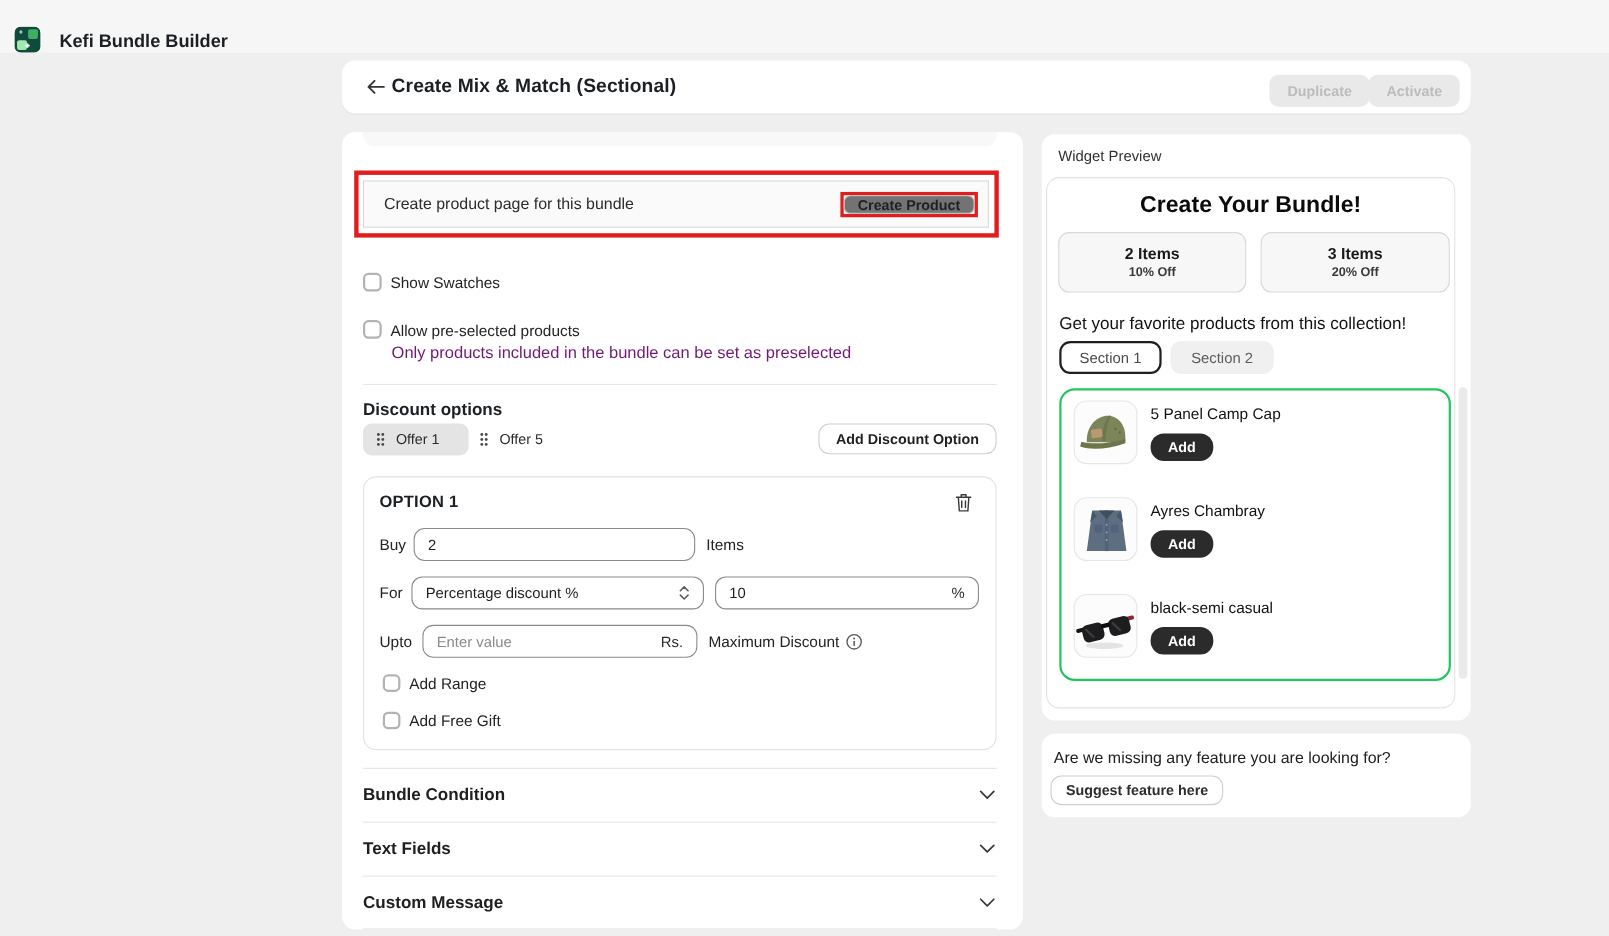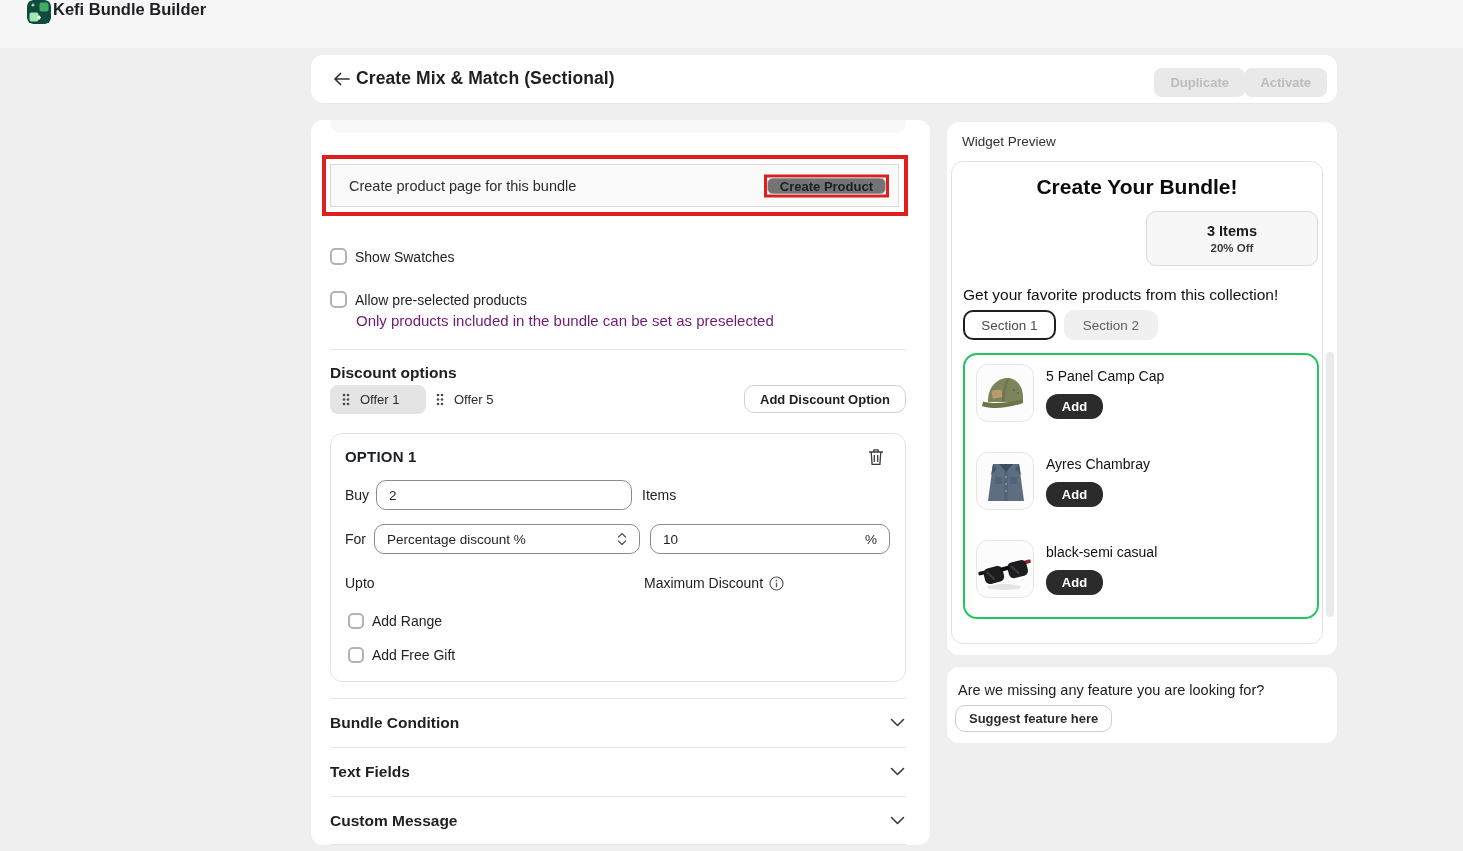--- a/index.html
+++ b/index.html
@@ -2,21 +2,21 @@
 <html style="--annotation: #e01e1e;"><head>
 <meta charset="utf-8">
 <style>
   :root{ --annotation:#e01e1e; }
   *{ box-sizing:border-box; }
   body{ margin:0; font-family:"Liberation Sans", sans-serif; background:#efefef; color:#1c1f23; }
   .stage{ position:relative; width:1463px; height:851px; background:#efefef; overflow:hidden; }
 
   
   .topbar{ position:absolute; left:0; top:0; width:1463px; height:48px; background:#f6f6f6;
-           display:flex; align-items:flex-start; gap:2px; padding-left:27px; }
+           display:flex; align-items:flex-end; gap:17px; padding-left:13px; }
   .logo{ width:24px; height:24px; border-radius:6px; overflow:hidden; flex:0 0 auto; }
   .app-title{ font-size:16.5px; font-weight:bold; color:#1c1f23; }
 
   
   .header-card{ position:absolute; left:311px; top:55px; width:1026px; height:48px; background:#fff;
                 border-radius:12px; box-shadow:0 1px 1px rgba(0,0,0,.03); }
   .back-btn{ position:absolute; left:17px; top:12px; width:26px; height:24px; border:none; background:transparent;
              display:flex; align-items:center; justify-content:center; cursor:pointer; padding:0; }
   .header-title{ position:absolute; left:45px; top:13px; font-size:17.5px; font-weight:bold; letter-spacing:.1px; }
   .hdr-btn{ position:absolute; top:13px; height:29px; border:none; border-radius:8px; background:#e9e9e9;
@@ -200,20 +200,24 @@
         <svg class="icon" width="10" height="14" viewBox="0 0 10 14">
           <path d="M1.5 5L5 1.5L8.5 5M1.5 9L5 12.5L8.5 9" stroke="#5a5a5a" stroke-width="1.4" fill="none" stroke-linecap="round" stroke-linejoin="round"></path>
         </svg>
       </div>
       <div class="field" style="left:319px; top:90px; width:240px;">
         <input value="10" style="">
         <span class="suffix">%</span>
       </div>
 
       <span class="frm-label" style="left:14px; top:141px;">Upto</span>
+      <div class="field" style="left:53px; top:134px; width:250px;">
+        <input placeholder="Enter value" style="">
+        <span class="suffix">Rs.</span>
+      </div>
       <div class="hint-row" style="left:313px; top:141px;">
         <span>Maximum Discount</span>
         <svg class="icon" width="15" height="15" viewBox="0 0 15 15">
           <circle cx="7.5" cy="7.5" r="6.5" stroke="#5a5a5a" stroke-width="1.2" fill="none"></circle>
           <circle cx="7.5" cy="4.4" r="0.9" fill="#5a5a5a"></circle>
           <rect x="6.8" y="6.4" width="1.4" height="5" rx="0.7" fill="#5a5a5a"></rect>
         </svg>
       </div>
 
       <div class="chk-row" style="left:17px; top:179px;">
@@ -249,20 +253,24 @@
     </div>
     <div class="divider" style="top:724px;"></div>
   </div>
 
   <div class="widget-card">
     <div class="widget-title">Widget Preview</div>
 
     <div class="preview-box">
       <div class="pv-heading">Create Your Bundle!</div>
 
+      <div class="tier" style="left:10px; width:171px;">
+        <span class="tier-title">2 Items</span>
+        <span class="tier-sub">10% Off</span>
+      </div>
       <div class="tier" style="left:194px; width:172px;">
         <span class="tier-title">3 Items</span>
         <span class="tier-sub">20% Off</span>
       </div>
 
       <div class="pv-subtitle">Get your favorite products from this collection!</div>
 
       <div class="sec-pill sec-active">
         <span>Section 1</span>
       </div>

